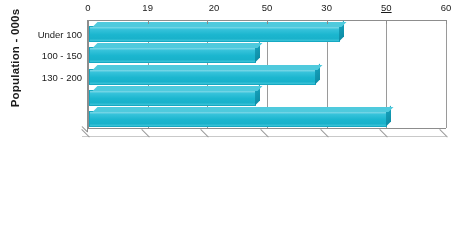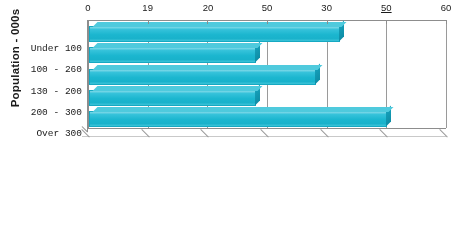--- a/index.html
+++ b/index.html
@@ -28,24 +28,23 @@
     font-weight: bold;
     color: #1a1a1a;
     letter-spacing: 0.2px;
     white-space: nowrap;
   }
 
   
   #cat-labels {
     position: absolute;
     left: 14px;
-    top: 36px;
+    top: 22px;
     width: 68px;
     height: 108px;
-    font-family: Liberation Mono, monospace;
   }
   .cat-label {
     position: absolute;
     right: 0;
     width: 68px;
     text-align: right;
     font-size: 9.5px;
     color: #1a1a1a;
     white-space: nowrap;
     line-height: 10px;
@@ -194,30 +193,28 @@
 </style>
 </head>
 <body>
 
 <div id="chart-root">
 
   <div id="y-axis-title">Population - 000s</div>
 
   <div id="cat-labels">
       <div class="cat-label" style="top: 7.7px;">Under 100</div>
-      <div class="cat-label" style="top: 29.1px;">100 - 260</div>
+      <div class="cat-label" style="top: 29.1px;">100 - 150</div>
       <div class="cat-label" style="top: 50.5px;">130 - 200</div>
-      <div class="cat-label" style="top: 71.9px;">200 - 300</div>
-      <div class="cat-label" style="top: 93.3px;">Over 300</div>
     </div>
 
   <div id="tick-labels">
       <div class="tick-label" style="left: 88px;">0</div>
       <div class="tick-label" style="left: 147.667px;">19</div>
-      <div class="tick-label" style="left: 208px;">20</div>
+      <div class="tick-label" style="left: 214px;">20</div>
       <div class="tick-label" style="left: 267px;">50</div>
       <div class="tick-label" style="left: 326.667px;">30</div>
       <div class="tick-label" style="left: 386.333px; text-decoration: underline;">50</div>
       <div class="tick-label" style="left: 446px;">60</div>
     </div>
 
   <div id="top-axis"></div>
 
   <div id="floor-left">
     <div class="edge"></div>

